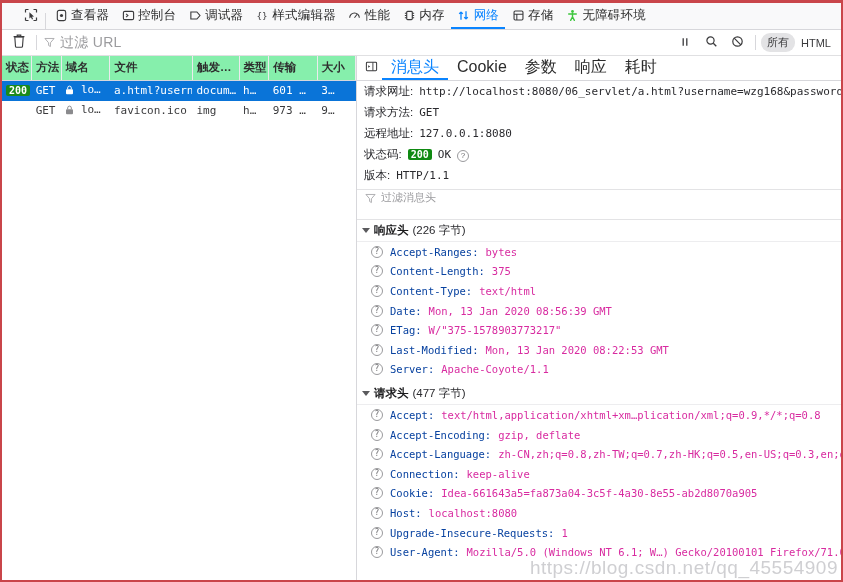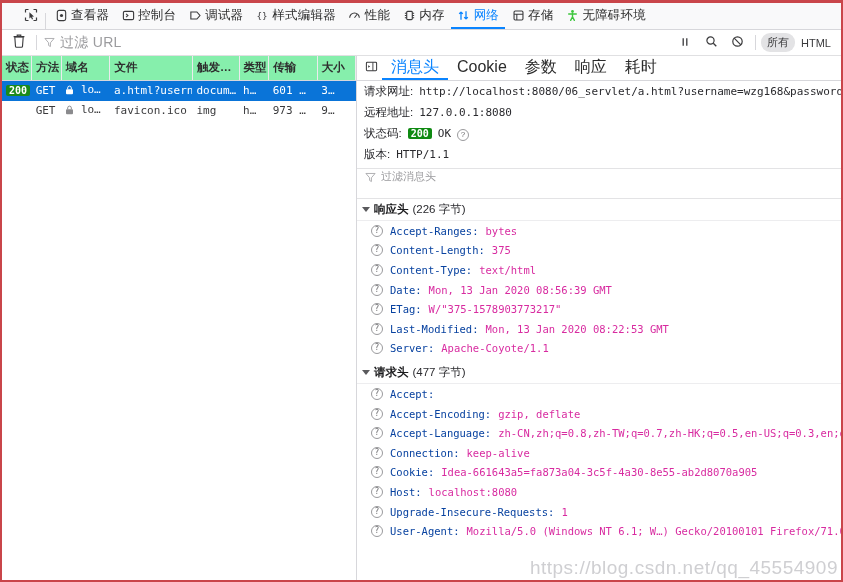--- a/index.html
+++ b/index.html
@@ -408,20 +408,24 @@
         <div class="d-tab">耗时</div>
       </div>
 
       <div class="d-scroll">
 
         <div class="sumrow">
           <span class="k">请求网址:</span>
           <span class="v">http://localhost:8080/06_servlet/a.html?username=wzg168&amp;password=123456</span>
         </div>
         <div class="sumrow">
+          <span class="k">请求方法:</span>
+          <span class="v">GET</span>
+        </div>
+        <div class="sumrow">
           <span class="k">远程地址:</span>
           <span class="v">127.0.0.1:8080</span>
         </div>
         <div class="sumrow">
           <span class="k">状态码:</span>
           <span class="status-pill">200</span>
           <span class="v">OK</span>
           <span class="qmark">?</span>
         </div>
         <div class="sumrow">
@@ -483,20 +487,21 @@
 
         <div class="sect-head" style="margin-top:4px">
           <span class="tri"></span>
           <span>请求头</span>
           <span class="cnt">(477 字节)</span>
         </div>
         <div>
           <div class="hrow">
               <span class="qmark">?</span>
               <span class="hname">Accept:</span>
+              <span class="hval">text/html,application/xhtml+xm…plication/xml;q=0.9,*/*;q=0.8</span>
             </div>
           <div class="hrow">
               <span class="qmark">?</span>
               <span class="hname">Accept-Encoding:</span>
               <span class="hval">gzip, deflate</span>
             </div>
           <div class="hrow">
               <span class="qmark">?</span>
               <span class="hname">Accept-Language:</span>
               <span class="hval">zh-CN,zh;q=0.8,zh-TW;q=0.7,zh-HK;q=0.5,en-US;q=0.3,en;q=0.2</span>

